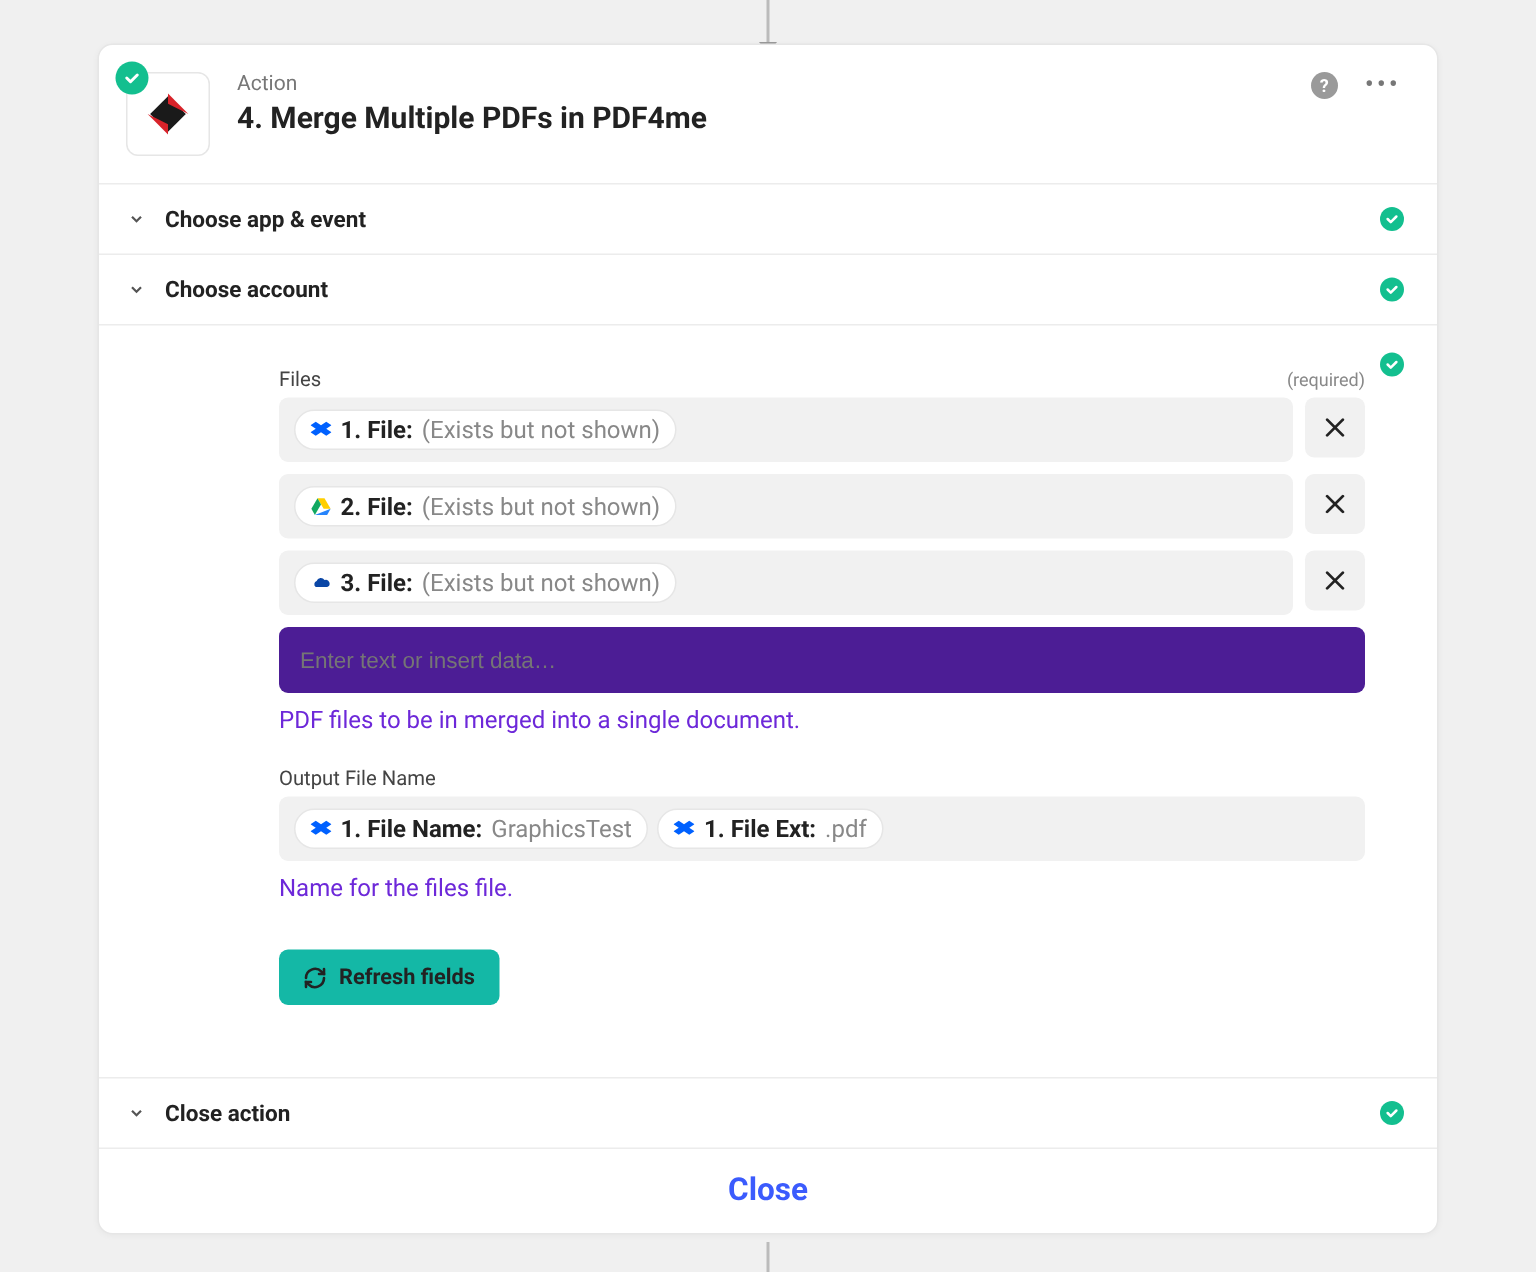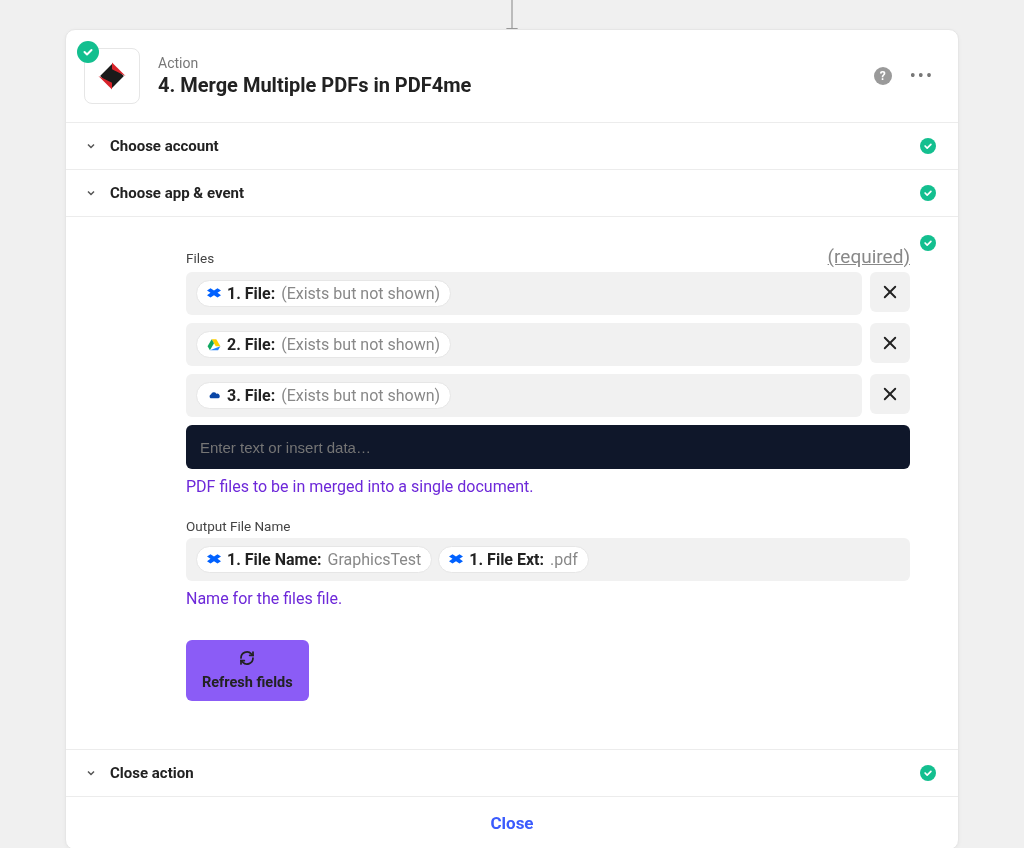--- a/index.html
+++ b/index.html
@@ -45,21 +45,21 @@
     left: 65px;
     right: 65px;
     background: #fff;
     border: 1px solid #e6e6e6;
     border-radius: 10px;
     box-shadow: 0 1px 4px rgba(0,0,0,.04);
     overflow: visible;
   }
   .card-header {
     display: flex;
-    align-items: center;
+    align-items: flex-start;
     padding: 18px 24px 18px 18px;
     position: relative;
   }
   .app-icon-box {
     width: 56px; height: 56px;
     border: 1px solid #e6e6e6;
     border-radius: 8px;
     display: flex; align-items: center; justify-content: center;
     background: #fff;
     position: relative;
@@ -109,21 +109,21 @@
     width: 16px; height: 16px; border-radius: 50%;
     background: #13bf8f;
     display:flex;align-items:center;justify-content:center;
   }
   .body-header-row {
     display:flex; align-items:center; gap:12px;
     margin-left: -30px; margin-bottom: 18px;
   }
   .field-label-row { display:flex; justify-content:space-between; align-items:baseline; margin-top: 6px; margin-bottom: 4px;}
   .field-label { font-size: 13.5px; color: #444; }
-  .required { font-size: 19px; color: #888; text-decoration: underline; }
+  .required { font-size: 12px; color: #888; }
   .file-row { display:flex; gap: 8px; margin-bottom: 8px; }
   .file-field {
     flex: 1;
     background: #f1f1f1;
     border-radius: 6px;
     padding: 8px 10px;
     display:flex; align-items:center; flex-wrap:wrap; gap:6px;
     min-height: 40px;
   }
   .pill {
@@ -139,45 +139,45 @@
   .provider-icon { width: 14px; height: 14px; display:inline-flex; align-items:center; justify-content:center;}
   .remove-btn {
     width: 40px; height: 40px;
     background: #f1f1f1;
     border-radius: 6px;
     display:flex;align-items:center;justify-content:center;
     color:#222; font-size: 20px; font-weight:400;
   }
   .placeholder-input {
     flex:1;
-    background: #0f172a;
+    background: #4c1d95;
     border: none;
     border-radius: 6px;
     padding: 12px 14px;
     font-size: 15px;
     color: #888;
     min-height: 44px;
     outline:none;
   }
   .helper-text { font-size: 16px; color: #6d28d9; margin-top: 8px; }
   .refresh-btn {
     margin-top: 32px;
     display:inline-flex; align-items:center; gap:8px;
-    background: #8b5cf6;
+    background: #14b8a6;
     border-radius: 6px;
     padding: 10px 16px;
-    font-size: 14.5px; font-weight:700; color:#222;flex-direction:column;
+    font-size: 14.5px; font-weight:700; color:#222;
   }
   .footer {
     border-top: 1px solid #ececec;
     padding: 16px;
     text-align:center;
   }
   .close-btn {
-    font-size: 17px; font-weight: 700; color: #3b5bfd;
+    font-size: 21px; font-weight: 700; color: #3b5bfd;
   }
   svg { display:block; }
 </style>
 </head>
 <body>
 
 <div class="arrow-top"></div>
 <div class="arrow-bottom"></div>
 
 <div class="card">
@@ -205,35 +205,35 @@
       <div class="dots">•••</div>
     </div>
   </div>
 
   <div class="section">
     <span class="chevron">
       <svg width="12" height="12" viewBox="0 0 24 24" fill="none" stroke="#555" stroke-width="3">
           <polyline points="6 9 12 15 18 9"></polyline>
         </svg>
     </span>
-    <span class="section-title">Choose account</span>
+    <span class="section-title">Choose app &amp; event</span>
     <span class="status-right">
       <svg width="10" height="10" viewBox="0 0 24 24" fill="none" stroke="#fff" stroke-width="4" stroke-linecap="round" stroke-linejoin="round">
           <polyline points="5 12 10 17 19 8"></polyline>
         </svg>
     </span>
   </div>
 
   <div class="section">
     <span class="chevron">
       <svg width="12" height="12" viewBox="0 0 24 24" fill="none" stroke="#555" stroke-width="3">
           <polyline points="6 9 12 15 18 9"></polyline>
         </svg>
     </span>
-    <span class="section-title">Choose app &amp; event</span>
+    <span class="section-title">Choose account</span>
     <span class="status-right">
       <svg width="10" height="10" viewBox="0 0 24 24" fill="none" stroke="#fff" stroke-width="4" stroke-linecap="round" stroke-linejoin="round">
           <polyline points="5 12 10 17 19 8"></polyline>
         </svg>
     </span>
   </div>
 
   <div class="section-body">
     <span class="status-right-body">
       <svg width="10" height="10" viewBox="0 0 24 24" fill="none" stroke="#fff" stroke-width="4" stroke-linecap="round" stroke-linejoin="round">

